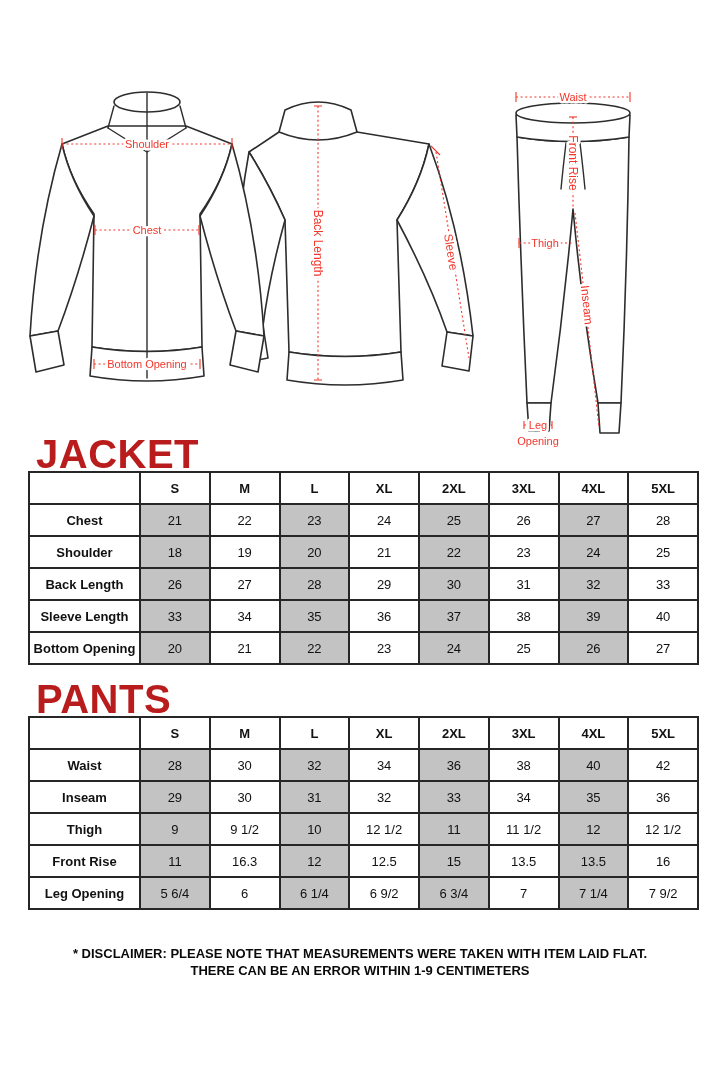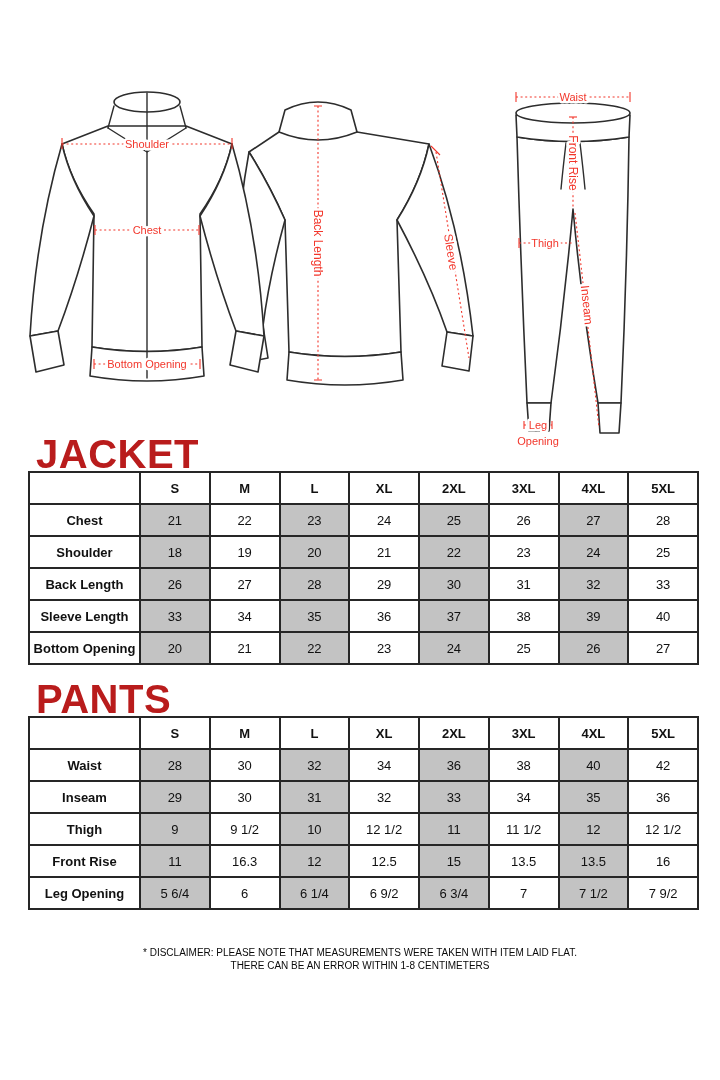--- a/index.html
+++ b/index.html
@@ -41,21 +41,21 @@
     text-align:center; vertical-align:middle;
     font-size:13px; font-weight:normal; background:#ffffff;
   }
   .size-table thead th { font-weight:bold; }
   .size-table tbody th { font-weight:bold; }
   .size-table thead th:first-child { width:105px; }
   .size-table td.shaded { background:#c3c3c3; }
 
   .disclaimer {
     margin:36px 0 0 0; text-align:center;
-    font-size:10px; font-weight:normal; line-height:1.3; color:#0a0a0a;
+    font-size:13px; font-weight:bold; line-height:1.3; color:#0a0a0a;
   }
 </style>
 </head>
 <body>
 
 <div class="sheet">
 
   <div class="diagram-area">
 
     <svg id="jacket-back-svg" viewBox="0 0 255 360">
@@ -280,24 +280,24 @@
           <td>16</td>
         </tr>
         <tr>
           <th>Leg Opening</th>
           <td class="shaded">5 6/4</td>
           <td>6</td>
           <td class="shaded">6 1/4</td>
           <td>6 9/2</td>
           <td class="shaded">6 3/4</td>
           <td>7</td>
-          <td class="shaded">7 1/2</td>
+          <td class="shaded">7 1/4</td>
           <td>7 9/2</td>
         </tr>
       </tbody>
     </table>
 
   <p class="disclaimer">
     <span>* DISCLAIMER: PLEASE NOTE THAT MEASUREMENTS WERE TAKEN WITH ITEM LAID FLAT.</span><br>
-    <span>THERE CAN BE AN ERROR WITHIN 1-8 CENTIMETERS</span>
+    <span>THERE CAN BE AN ERROR WITHIN 1-9 CENTIMETERS</span>
   </p>
 
 </div>
 
 </body></html>

